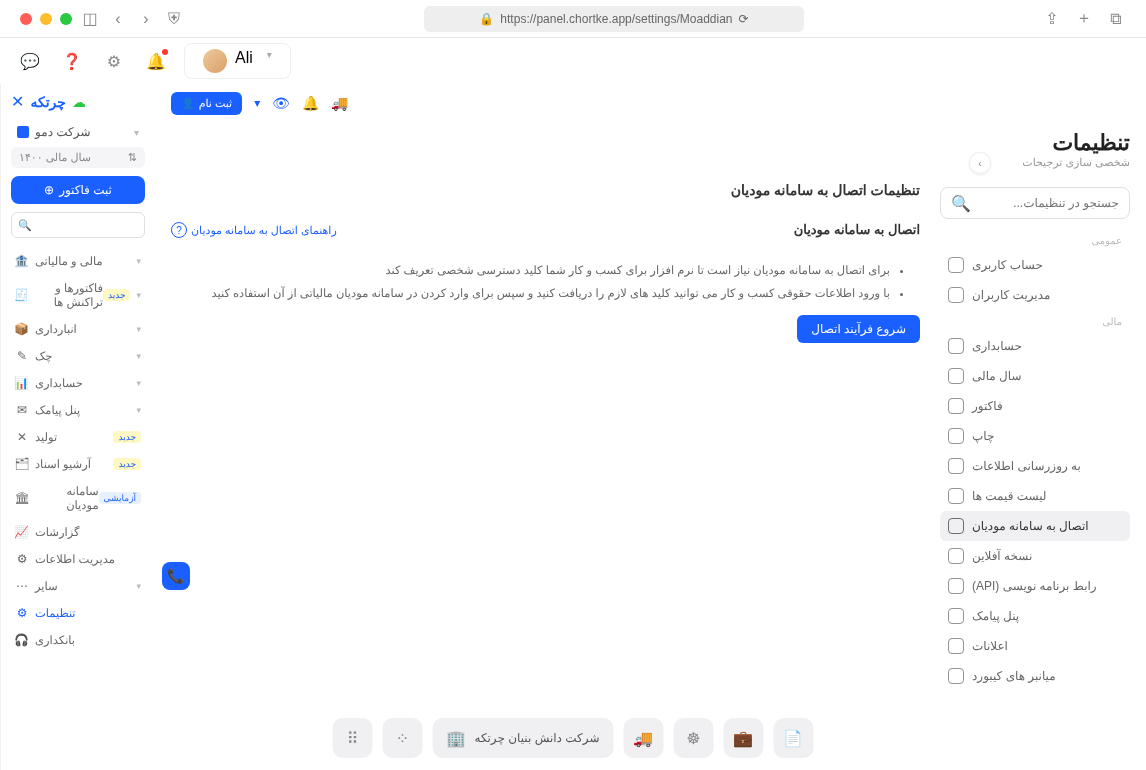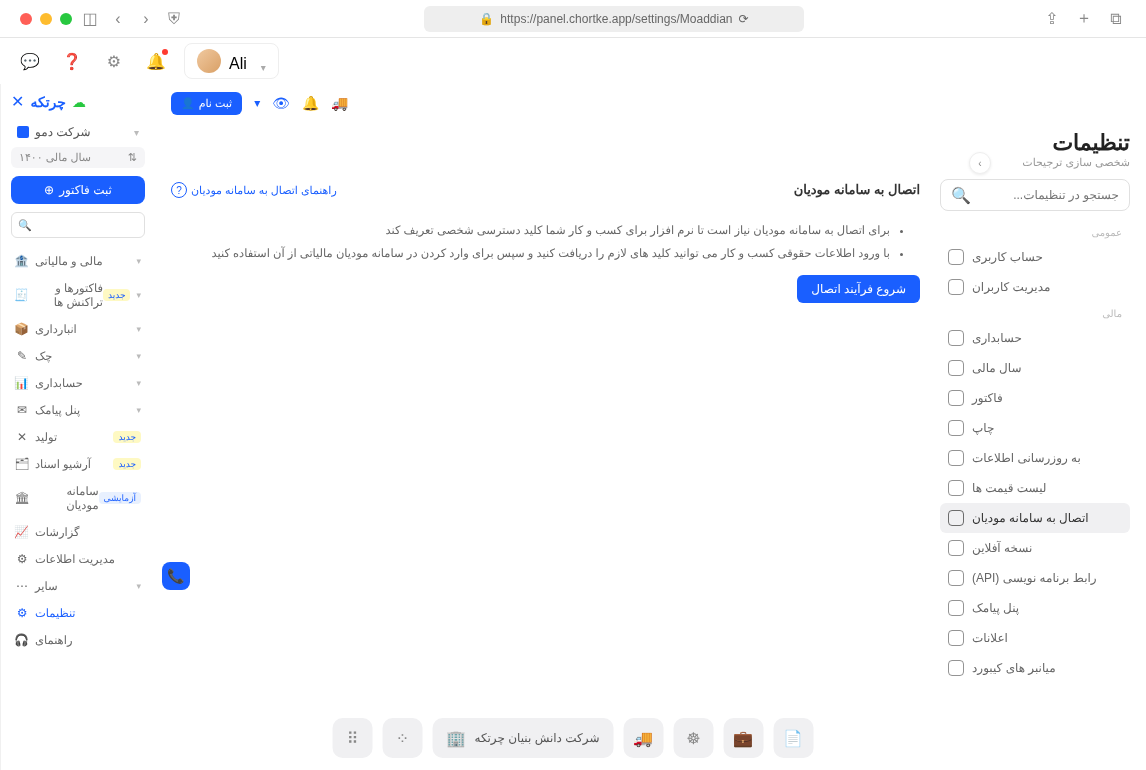--- a/index.html
+++ b/index.html
@@ -11,21 +11,21 @@
 .tl-yellow{background:#febc2e}
 .tl-green{background:#28c840}
 .chrome-icon{width:20px;height:20px;display:flex;align-items:center;justify-content:center;color:#888;cursor:pointer}
 .url-bar{flex:1;max-width:380px;margin:0 auto;background:#eee;border-radius:6px;height:26px;display:flex;align-items:center;justify-content:center;gap:6px;color:#666;font-size:12px}
 .chrome-right{display:flex;gap:12px;margin-right:8px}
 .app{height:732px;background:#fff;display:flex;flex-direction:column}
 .topbar{height:46px;display:flex;align-items:center;padding:0 16px;justify-content:flex-start;gap:14px}
 .top-icon{width:28px;height:28px;display:flex;align-items:center;justify-content:center;color:#888;font-size:16px}
 .notif{position:relative}
 .notif::after{content:'';position:absolute;top:2px;right:2px;width:6px;height:6px;background:#ff3b30;border-radius:50%}
-.user-chip{margin-right:auto;display:flex;align-items:flex-end;gap:8px;border:1px solid #eee;border-radius:8px;padding:5px 12px;cursor:pointer}
+.user-chip{margin-right:auto;display:flex;align-items:flex-start;gap:8px;border:1px solid #eee;border-radius:8px;padding:5px 18px;cursor:pointer}
 .avatar{width:24px;height:24px;border-radius:50%;background:linear-gradient(135deg,#f0c9a0,#d9a066)}
 .chev{color:#aaa;font-size:10px;margin-left:6px}
 .body-wrap{display:flex;flex:1;overflow:hidden}
 .right-sidebar{width:155px;border-left:1px solid #f0f0f0;padding:8px 10px;display:flex;flex-direction:column;gap:4px;font-size:12px}
 .brand-row{display:flex;align-items:center;gap:6px;justify-content:flex-end;margin-bottom:6px}
 .brand{color:#1a5fff;font-weight:700;font-size:14px}
 .cloud-badge{margin-right:auto;color:#28c840;font-size:14px}
 .company-sel{display:flex;align-items:center;justify-content:space-between;padding:4px 6px;color:#555;cursor:pointer}
 .company-sel .sq{width:12px;height:12px;background:#1a5fff;border-radius:2px}
 .year-sel{background:#f5f5f7;border-radius:6px;padding:4px 8px;font-size:11px;color:#888;display:flex;align-items:center;justify-content:space-between;cursor:pointer}
@@ -41,21 +41,21 @@
 .badge.trial{background:#e8f0fe}
 .nav-chev{color:#bbb;font-size:9px}
 .main{flex:1;display:flex;flex-direction:column;overflow:hidden}
 .action-bar{height:38px;display:flex;align-items:center;padding:0 16px;gap:12px;direction:ltr}
 .reg-btn{background:#1a5fff;color:#fff;border:none;border-radius:6px;padding:5px 10px;font-size:11px;cursor:pointer;display:flex;align-items:center;gap:4px}
 .ab-icon{color:#bbb;font-size:14px;cursor:pointer}
 .ab-icon.blue{color:#1a5fff}
 .content{flex:1;display:flex;padding:8px 16px 16px;gap:20px;direction:rtl}
 .settings-nav{width:190px;display:flex;flex-direction:column}
 .page-title{font-size:22px;font-weight:600;color:#222;text-align:right}
-.page-sub{font-size:11px;color:#999;margin-bottom:10px;text-align:right}
+.page-sub{font-size:11px;color:#999;margin-bottom:18px;text-align:right}
 .search-settings{border:1px solid #e0e0e0;border-radius:8px;height:32px;display:flex;align-items:center;padding:0 10px;margin-bottom:10px}
 .search-settings input{border:none;outline:none;width:100%;font-size:12px;text-align:right;color:#555}
 .snav-group{font-size:10px;color:#bbb;padding:6px 8px 4px;text-align:right}
 .snav-item{display:flex;align-items:center;gap:8px;padding:7px 8px;border-radius:6px;font-size:12px;color:#666;cursor:pointer;justify-content:flex-end}
 .snav-item.active{background:#f0f0f2;color:#333}
 .snav-icon{width:16px;height:16px;border:1.2px solid currentColor;border-radius:4px;display:flex;align-items:center;justify-content:center;font-size:9px;opacity:.7}
 .detail{flex:1;padding-top:52px}
 .detail-title{font-size:14px;font-weight:600;margin-bottom:24px;text-align:right;color:#333}
 .sub-title{font-size:13px;font-weight:600;text-align:right;color:#333;margin-bottom:10px}
 .help-link{float:left;color:#1a5fff;font-size:11px;display:flex;align-items:center;gap:4px;cursor:pointer}
@@ -195,20 +195,21 @@
                 <span class="snav-icon"></span>
               </div>
               <div class="snav-item">
                 <span>میانبر های کیبورد</span>
                 <span class="snav-icon"></span>
               </div>
             </div>
         </div>
 
         <div class="detail">
+          <div class="detail-title">تنظیمات اتصال به سامانه مودیان</div>
           <div class="clearfix">
             <div class="help-link">
               <span>راهنمای اتصال به سامانه مودیان</span>
               <span class="q">?</span>
             </div>
             <div class="sub-title">اتصال به سامانه مودیان</div>
           </div>
           <ul class="bullets">
             <li>برای اتصال به سامانه مودیان نیاز است تا نرم افزار برای کسب و کار شما کلید دسترسی شخصی تعریف کند</li>
             <li>با ورود اطلاعات حقوقی کسب و کار می توانید کلید های لازم را دریافت کنید و سپس برای وارد کردن در سامانه مودیان مالیاتی از آن استفاده کنید</li>
@@ -354,21 +355,21 @@
           <div class="nav-item active">
             <span class="nav-left"></span>
             <span style="display:flex;gap:6px;align-items:center">
               <span>تنظیمات</span>
               <span class="nav-icon">⚙</span>
             </span>
           </div>
           <div class="nav-item">
             <span class="nav-left"></span>
             <span style="display:flex;gap:6px;align-items:center">
-              <span>راهنمای</span>
+              <span>بانکداری</span>
               <span class="nav-icon">🎧</span>
             </span>
           </div>
         </div>
     </div>
   </div>
 </div>
 
 <div class="pager">›</div>
 <div class="fab">📞</div>

